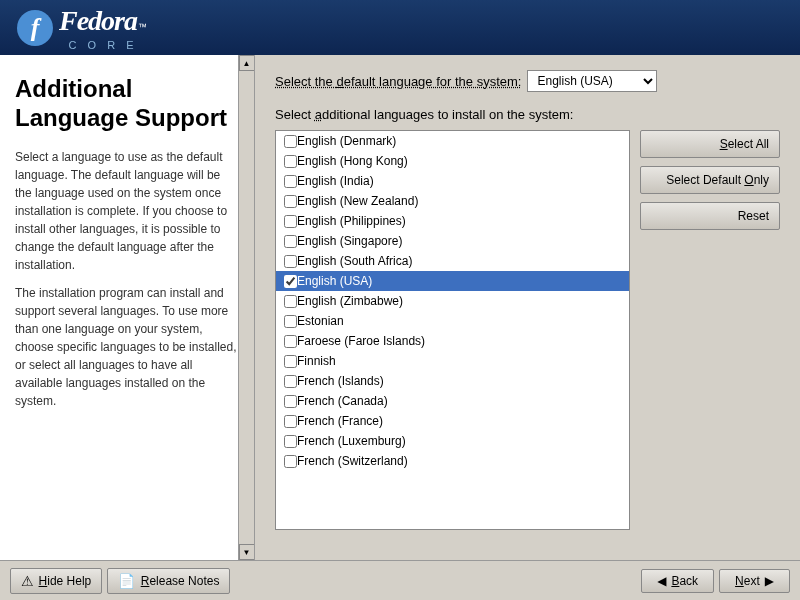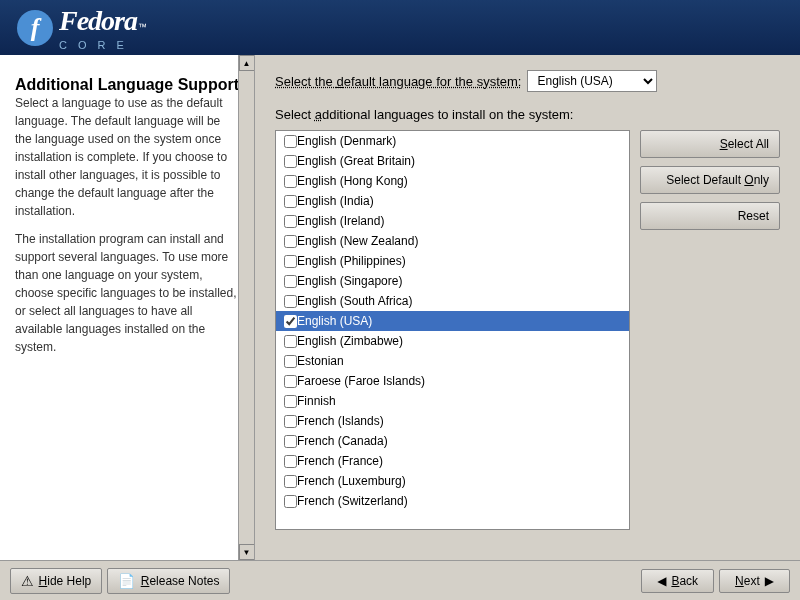--- a/index.html
+++ b/index.html
@@ -30,21 +30,21 @@
       font-size: 9px;
       vertical-align: super;
       margin-left: 1px;
     }
     .fedora-core-text {
       color: #8ab4d8;
       font-size: 11px;
       letter-spacing: 4px;
       margin-top: 2px;
       display: block;
-      text-align: left;
+      text-align: center;
     }
     .fedora-logo-f {
       width: 40px;
       height: 40px;
       margin-right: 4px;
     }
 
     
     #main {
       display: flex;
@@ -54,23 +54,24 @@
     
     #sidebar {
       width: 255px;
       background: white;
       padding: 20px 15px;
       border-right: 1px solid #999;
       position: relative;
       overflow: hidden;
     }
     #sidebar h2 {
-      font-size: 16px;
+      font-size: 24px;
       font-weight: bold;
       color: #000;
+      margin-bottom: 15px;
       line-height: 1.2;
     }
     #sidebar p {
       font-size: 12px;
       color: #333;
       line-height: 1.5;
       margin-bottom: 10px;
     }
     .sidebar-scrollbar {
       position: absolute;
@@ -277,33 +278,25 @@
     <div class="lang-panel">
 
       <div class="lang-list-container">
         <ul class="lang-list" id="lang-list">
         <li class="lang-item">
               <input type="checkbox" style="">
               <span>English (Denmark)</span>
             </li>
             <li class="lang-item">
               <input type="checkbox" style="">
-              <span>English (Great Britain)</span>
-            </li>
-            <li class="lang-item">
-              <input type="checkbox" style="">
               <span>English (Hong Kong)</span>
             </li>
             <li class="lang-item">
               <input type="checkbox" style="">
               <span>English (India)</span>
-            </li>
-            <li class="lang-item">
-              <input type="checkbox" style="">
-              <span>English (Ireland)</span>
             </li>
             <li class="lang-item">
               <input type="checkbox" style="">
               <span>English (New Zealand)</span>
             </li>
             <li class="lang-item">
               <input type="checkbox" style="">
               <span>English (Philippines)</span>
             </li>
             <li class="lang-item">

